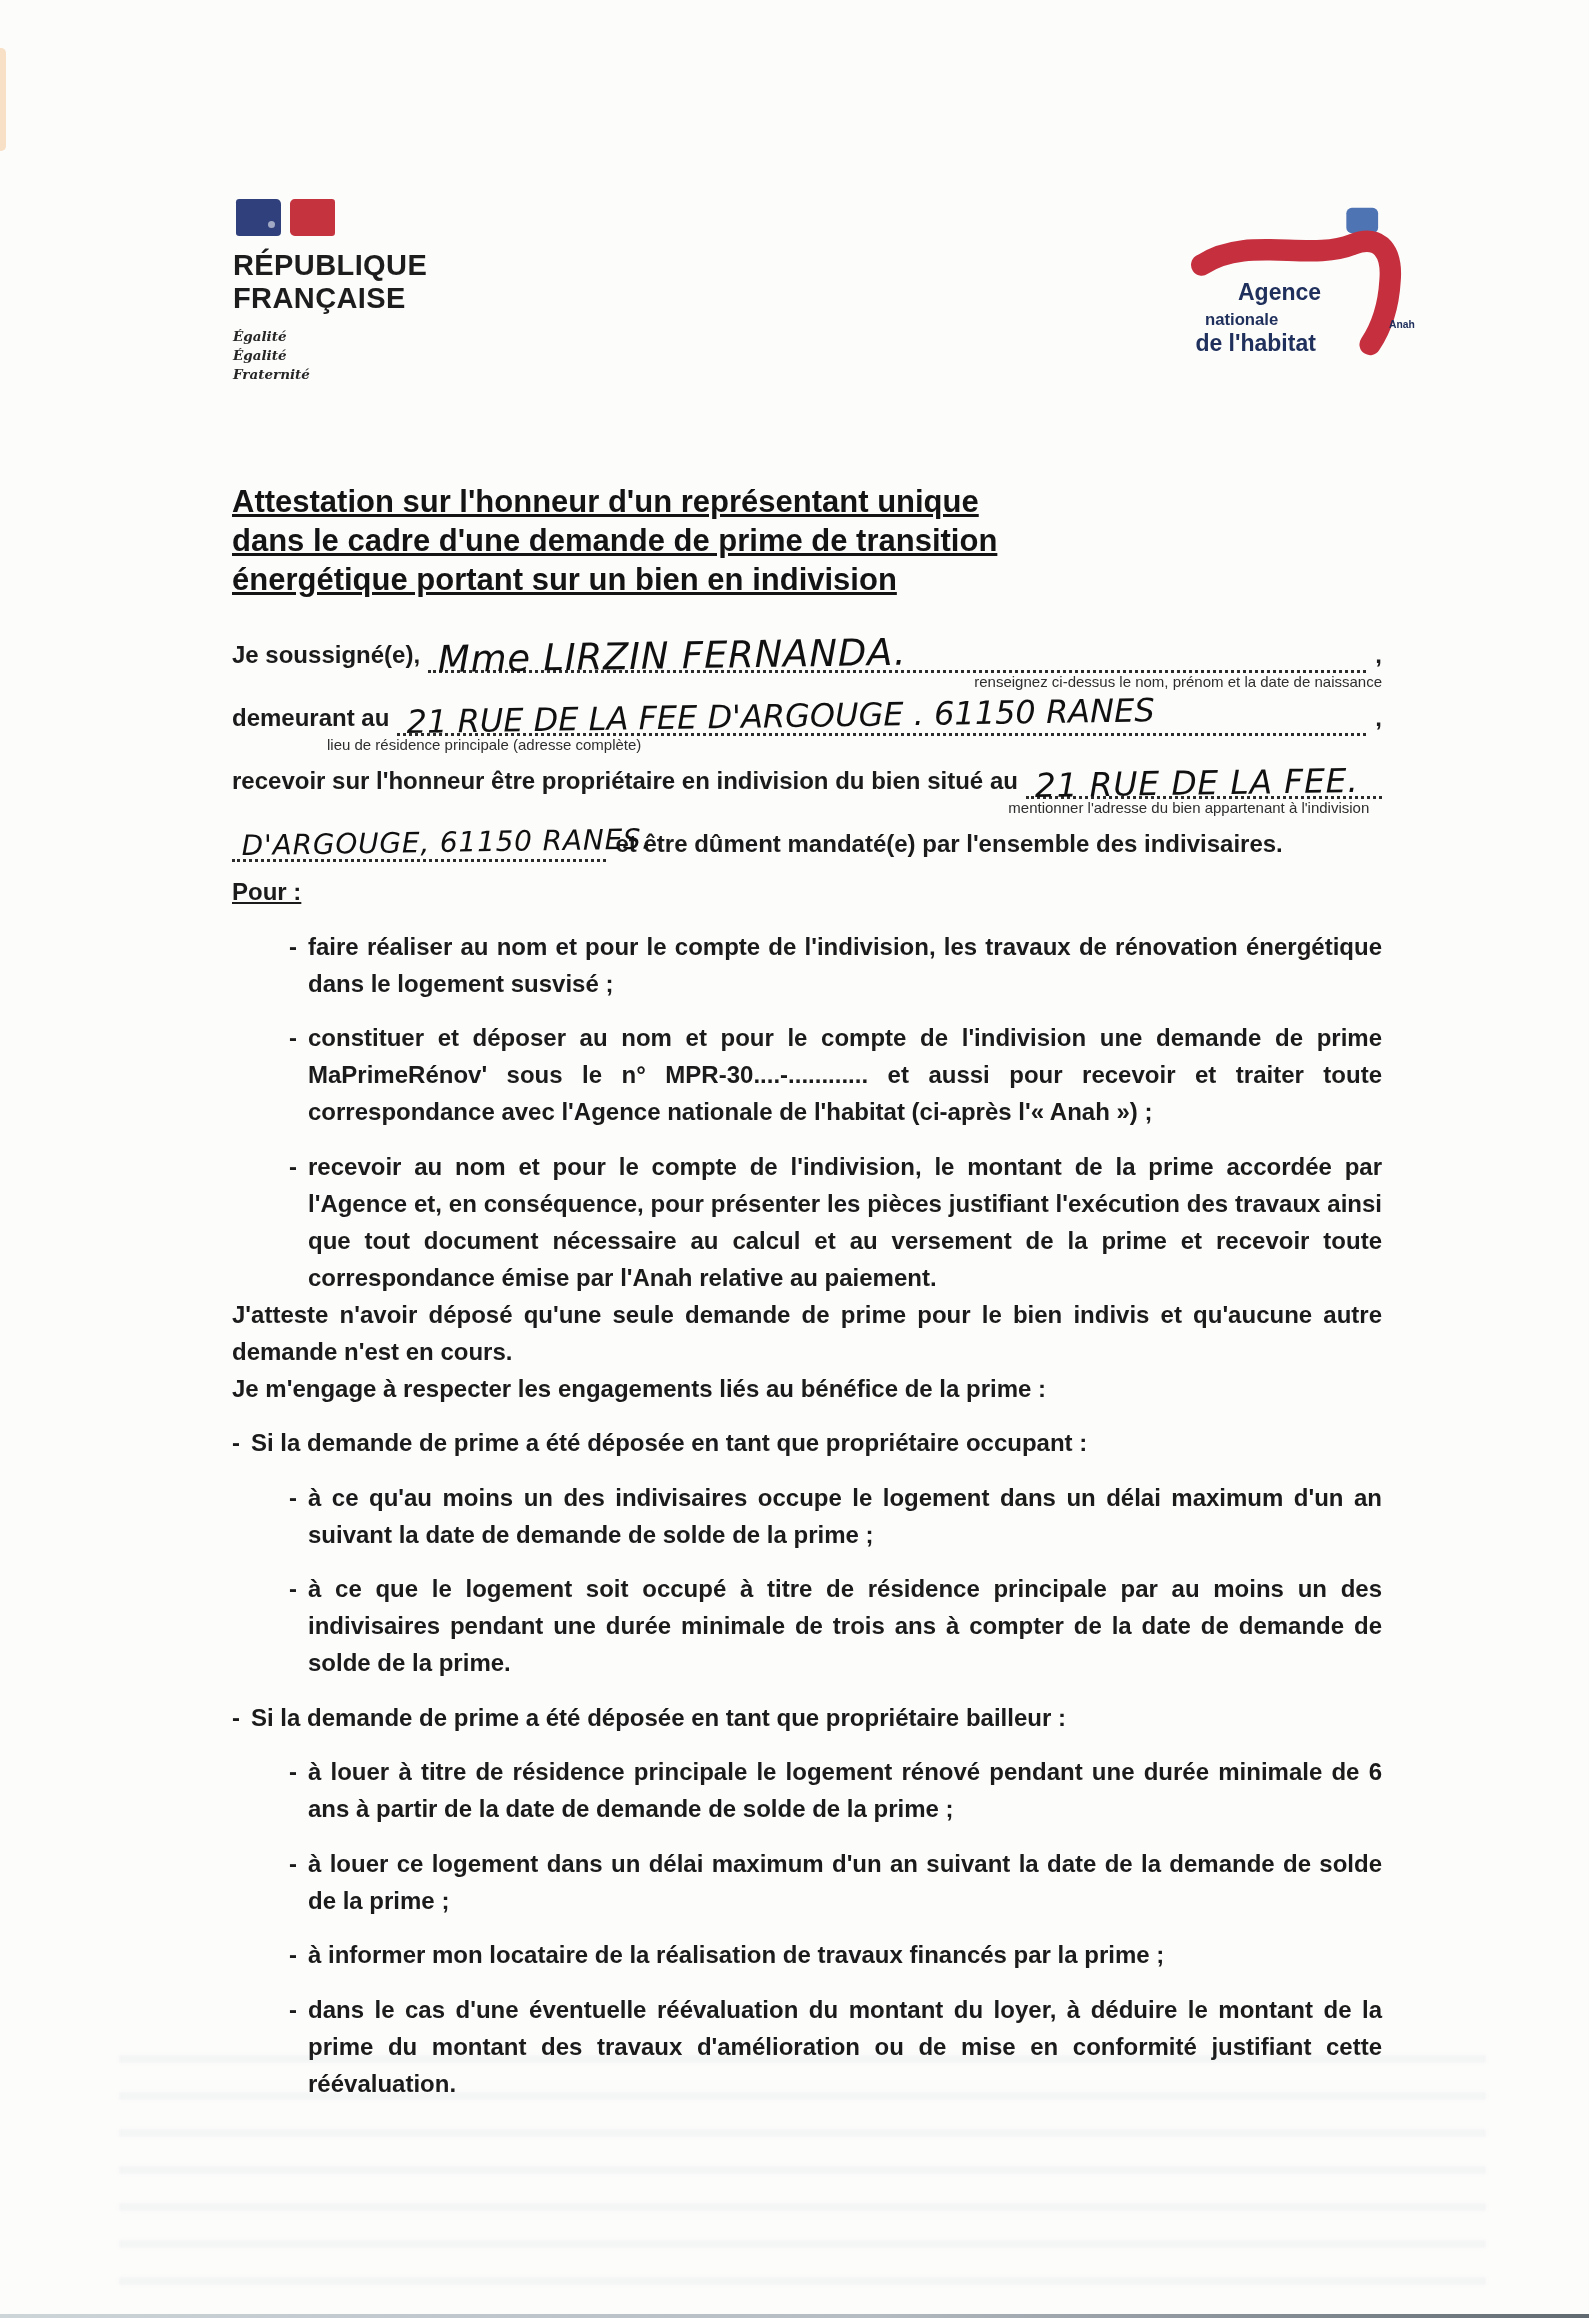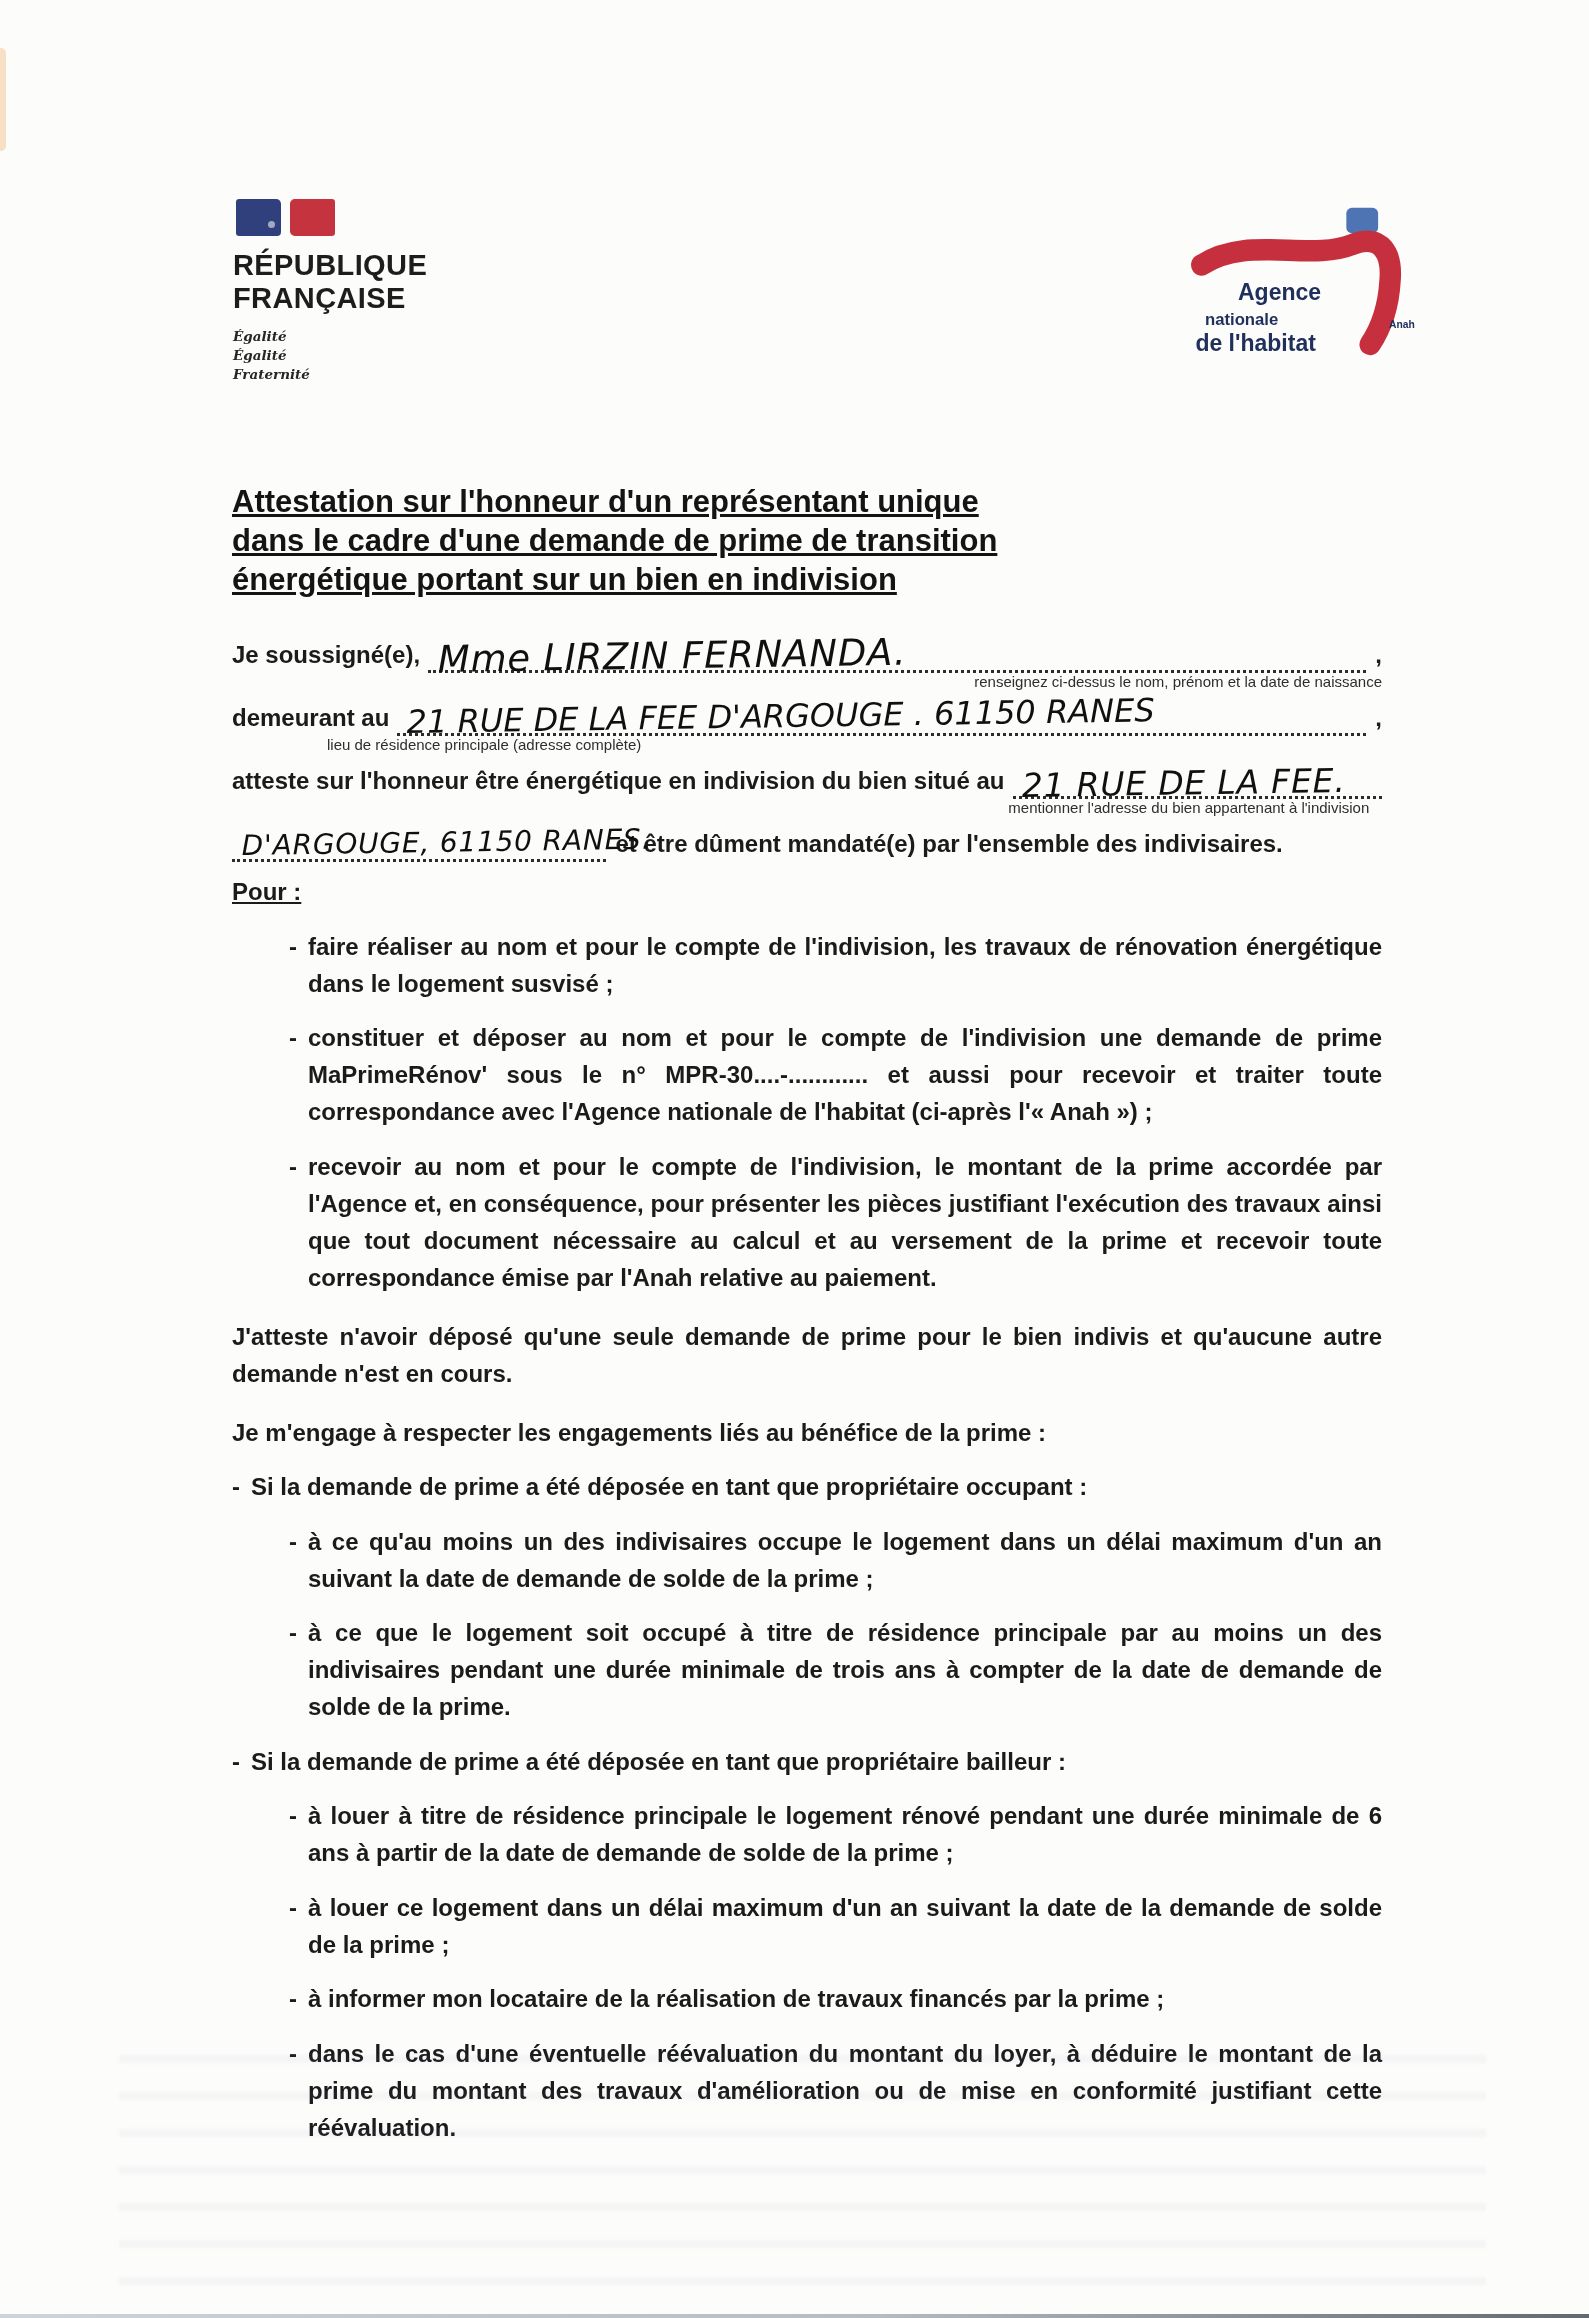--- a/index.html
+++ b/index.html
@@ -51,21 +51,21 @@
     font-family:"DejaVu Sans", sans-serif; font-style:italic; font-weight:400; color:#101010;
     transform:rotate(-0.9deg); transform-origin:left bottom; letter-spacing:0.8px; }
   .hand-name { font-size:37px; }
   .hand-addr { font-size:32px; letter-spacing:0; }
   .hand-prop1 { font-size:33px; }
   .hand-prop2 { font-size:28px; bottom:-4.8px; }
   .caprow { height:20px; font-size:15px; font-weight:400; line-height:17.5px; color:#2e2e2e; }
   .cap1 { margin-left:118px;text-align:right; }
   .cap2 { margin-left:95px; }
   .cap3 { text-align:right; padding-right:12.7px; }
-  .para { margin-top:22px; }
+  .para { }
   .pour-head { margin-top:11px;text-decoration:underline; }
   .bullets { margin-left:57px; }
   .bullet { display:flex; margin-top:17.5px; }
   .bullet .dash { flex:0 0 19px; }
   .bullet .btext { flex:1 1 auto; text-align:justify; }
   .just { text-align:justify; }
 </style>
 </head>
 <body>
 
@@ -120,21 +120,21 @@
     <div class="frow">
       <span class="lbl">demeurant au</span>
       <span class="fill">
         <span class="hand hand-addr">21 RUE DE LA FEE D'ARGOUGE . 61150 RANES</span>
       </span>
       <span class="after">,</span>
     </div>
     <div class="caprow cap2">lieu de résidence principale (adresse complète)</div>
 
     <div class="frow">
-      <span class="lbl">atteste sur l'honneur être énergétique en indivision du bien situé au</span>
+      <span class="lbl">recevoir sur l'honneur être propriétaire en indivision du bien situé au</span>
       <span class="fill">
         <span class="hand hand-prop1">21 RUE DE LA FEE.</span>
       </span>
     </div>
     <div class="caprow cap3">mentionner l'adresse du bien appartenant à l'indivision</div>
 
     <div class="frow">
       <span class="fill fixed">
         <span class="hand hand-prop2">D'ARGOUGE, 61150 RANES.</span>
       </span>

